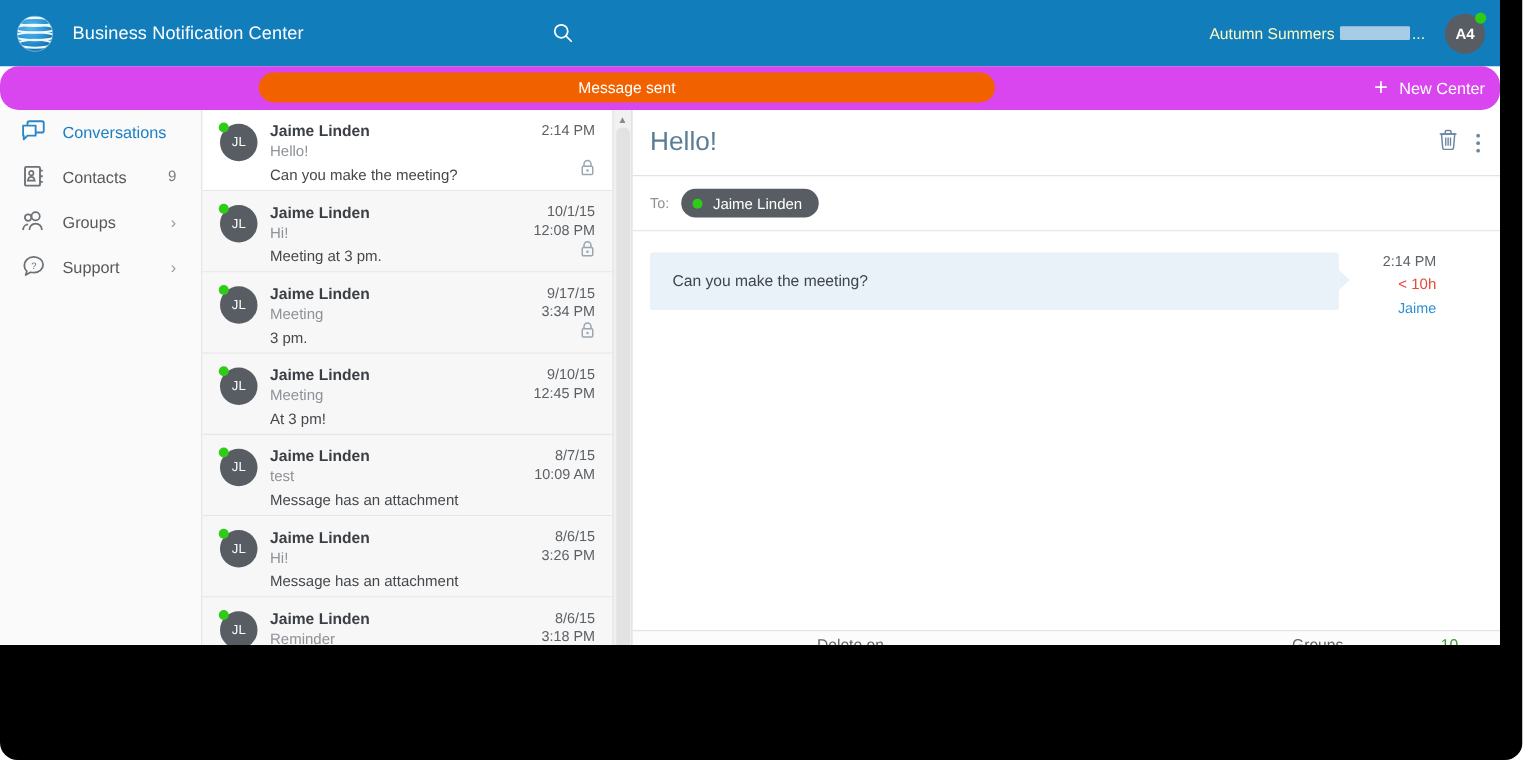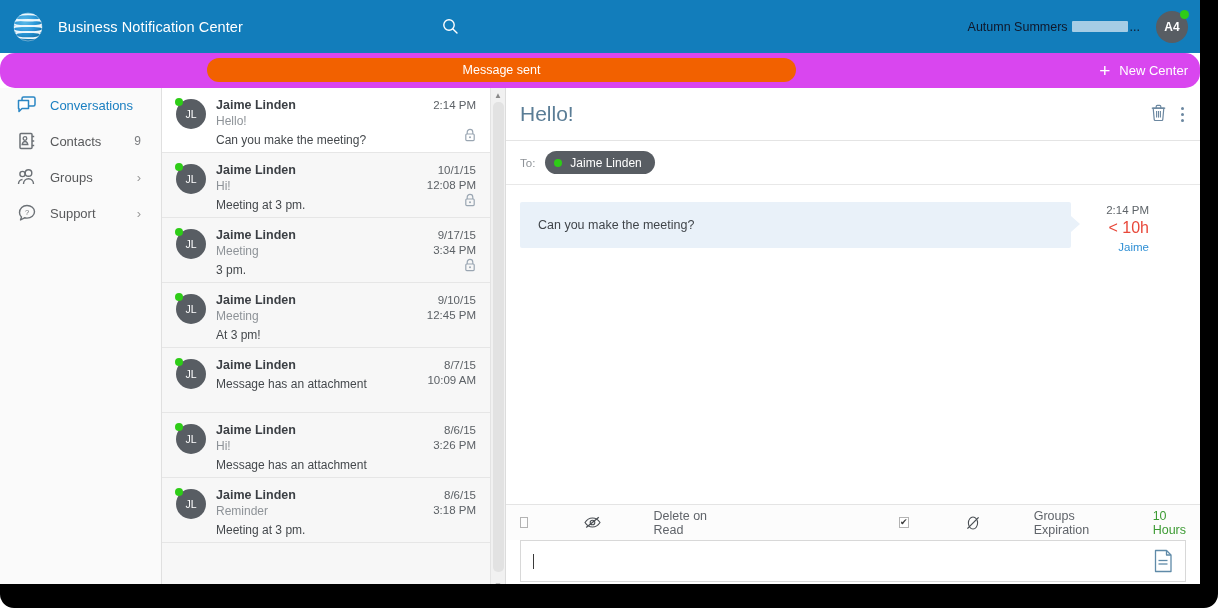--- a/index.html
+++ b/index.html
@@ -12,21 +12,21 @@
   .device {
     position: relative;
     width: 1218px; height: 608px;
     background: #000;
     border-radius: 0 0 14px 14px;
     overflow: hidden;
   }
   .screen {
     position: absolute;
     left: 0; top: 0;
-    width: 1200px; height: 584px;
+    width: 1200px; height: 516px;
     background: #fff;
     overflow: hidden;
   }
 
   
   .topbar {
     position: relative;
     height: 53px;
     background: #127dbb;
     display: flex;
@@ -46,21 +46,21 @@
     display: flex; align-items: center; justify-content: center;
     cursor: pointer;
   }
   .user-area {
     position: absolute;
     right: 12px; top: 0;
     height: 53px;
     display: flex; align-items: center;
   }
   .user-name {
-    color: #0f172a;
+    color: #fef9c3;
     font-size: 12.5px;
     white-space: nowrap;
   }
   .user-redacted {
     display: inline-block;
     width: 56px; height: 11px;
     background: #a6cde5;
     border-radius: 1px;
     vertical-align: -1px;
     margin: 0 2px 0 4px;
@@ -227,21 +227,21 @@
   }
   .bubble::after {
     content: "";
     position: absolute; right: -9px; top: 14px;
     border-top: 8px solid transparent;
     border-bottom: 8px solid transparent;
     border-left: 9px solid #e9f1f9;
   }
   .msg-meta { margin-left: 22px; text-align: right; width: 56px; line-height: 17px; }
   .msg-meta .t { font-size: 11.5px; color: #5e6469; }
-  .msg-meta .exp { font-size: 16px; color: #e8483a; }
+  .msg-meta .exp { font-size: 12px; color: #e8483a; }
   .msg-meta .st { font-size: 11.5px; color: #2f8fd4; margin-top: 3px; }
 
   
   .options {
     height: 36px; border-top: 1px solid #e4e4e4;
     display: flex; align-items: center; padding: 0 14px;
     background: #fcfcfc;
   }
   .opt { display: flex; align-items: center; cursor: pointer; gap: 44px; }
   .cbox {
@@ -461,20 +461,21 @@
             <div>12:45 PM</div>
           </div>
         </div>
 
         <div class="conv-item">
           <div class="conv-av">
             <span class="dot"></span>
             <span>JL</span>
           </div>
           <div class="conv-name">Jaime Linden</div>
+          <div class="conv-sub">test</div>
           <div class="conv-prev">Message has an attachment</div>
           <div class="conv-time">
             <div>8/7/15</div>
             <div>10:09 AM</div>
           </div>
         </div>
 
         <div class="conv-item">
           <div class="conv-av">
             <span class="dot"></span>

